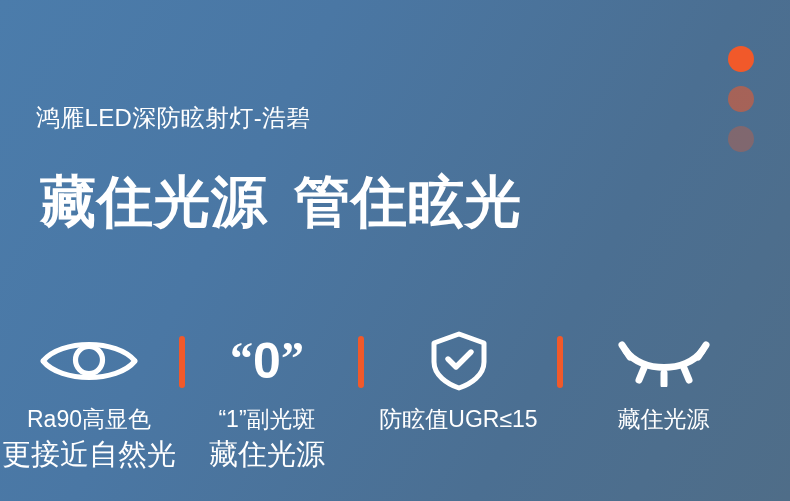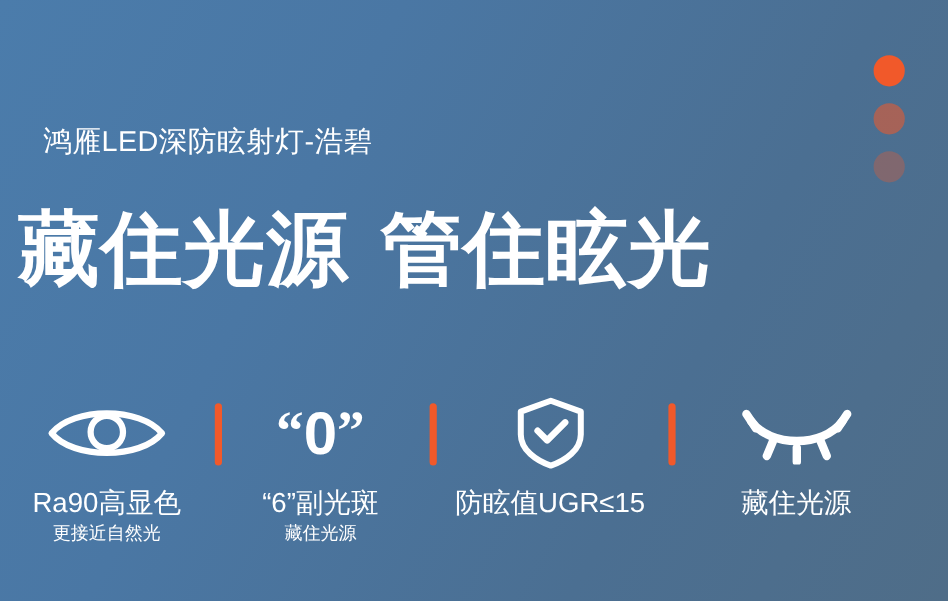--- a/index.html
+++ b/index.html
@@ -39,23 +39,23 @@
     left: 36px;
     top: 102px;
     font-size: 24px;
     font-weight: 400;
     color: #ffffff;
     letter-spacing: 0.3px;
     white-space: nowrap;
   }
   .headline {
     position: absolute;
-    left: 15px;
+    left: 40px;
     top: 172px;
-    font-size: 68px;
+    font-size: 56px;
     font-weight: 700;
     color: #ffffff;
     letter-spacing: 1px;
     white-space: nowrap;
     line-height: 1.08;
   }
   .headline .gap {
     display: inline-block;
     width: 26px;
   }
@@ -106,21 +106,21 @@
   .cap-line1 {
     margin-top: 12px;
     font-size: 23px;
     font-weight: 400;
     color: #ffffff;
     white-space: nowrap;
     line-height: 1.35;
     text-align: center;
   }
   .cap-line2 {
-    font-size: 15px;
+    font-size: 29px;
     font-weight: 400;
     color: #ffffff;
     white-space: nowrap;
     line-height: 1.35;
   }
 
   
   .sep {
     position: absolute;
     top: 336px;
@@ -165,21 +165,21 @@
       <div class="cap-line1">Ra90高显色</div>
       <div class="cap-line2">更接近自然光</div>
     </div>
 
     <div class="feature f2">
       <div class="icon-box">
         <div class="zero-mark">
           <span class="q">“</span><span class="zero">0</span><span class="q">”</span>
         </div>
       </div>
-      <div class="cap-line1">“6”副光斑</div>
+      <div class="cap-line1">“1”副光斑</div>
       <div class="cap-line2">藏住光源</div>
     </div>
 
     <div class="feature f3">
       <div class="icon-box">
         <svg width="60" height="62" viewBox="0 0 60 62" fill="none" stroke="#ffffff" stroke-width="5" stroke-linecap="round" stroke-linejoin="round">
           <path d="M30 4 L55 13 V32 C55 45, 42 54, 30 58 C18 54, 5 45, 5 32 V13 Z"></path>
           <path d="M19 29 L27 37 L42 22" stroke-width="5.4"></path>
         </svg>
       </div>

